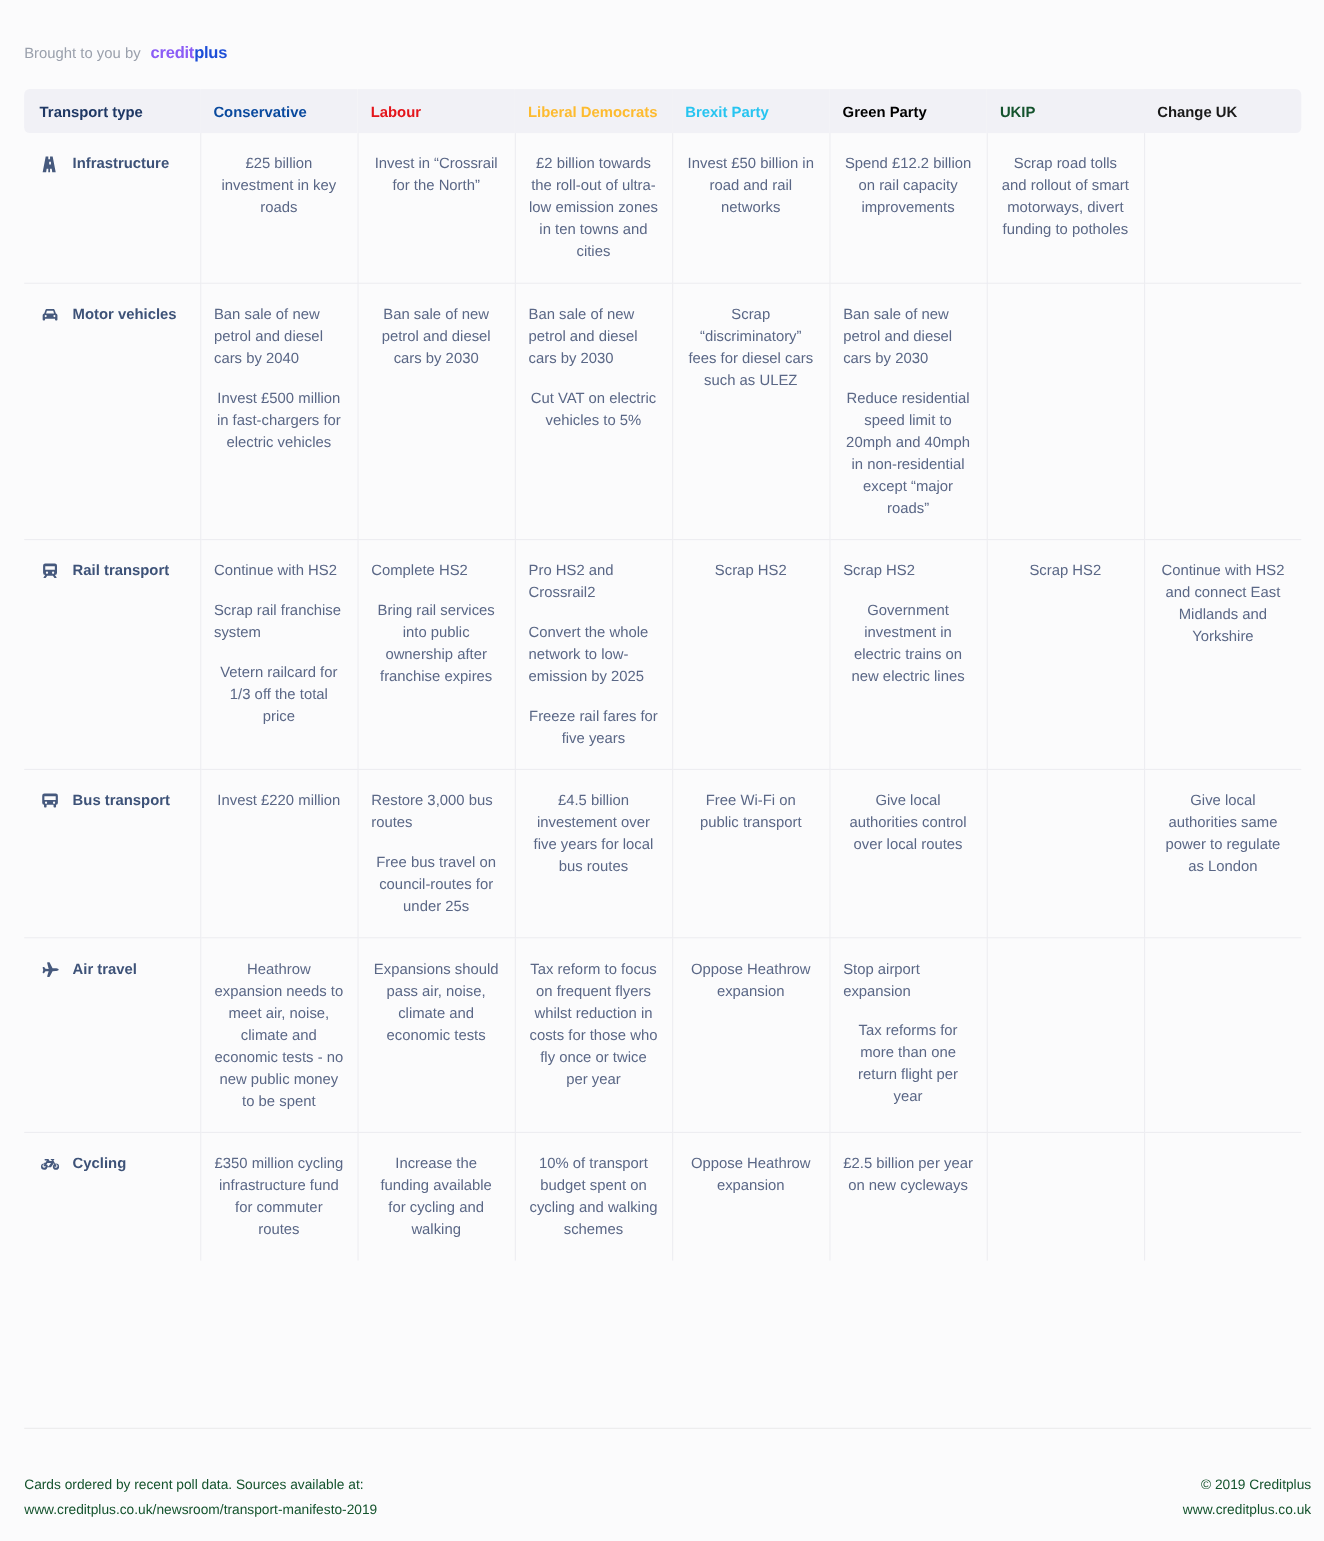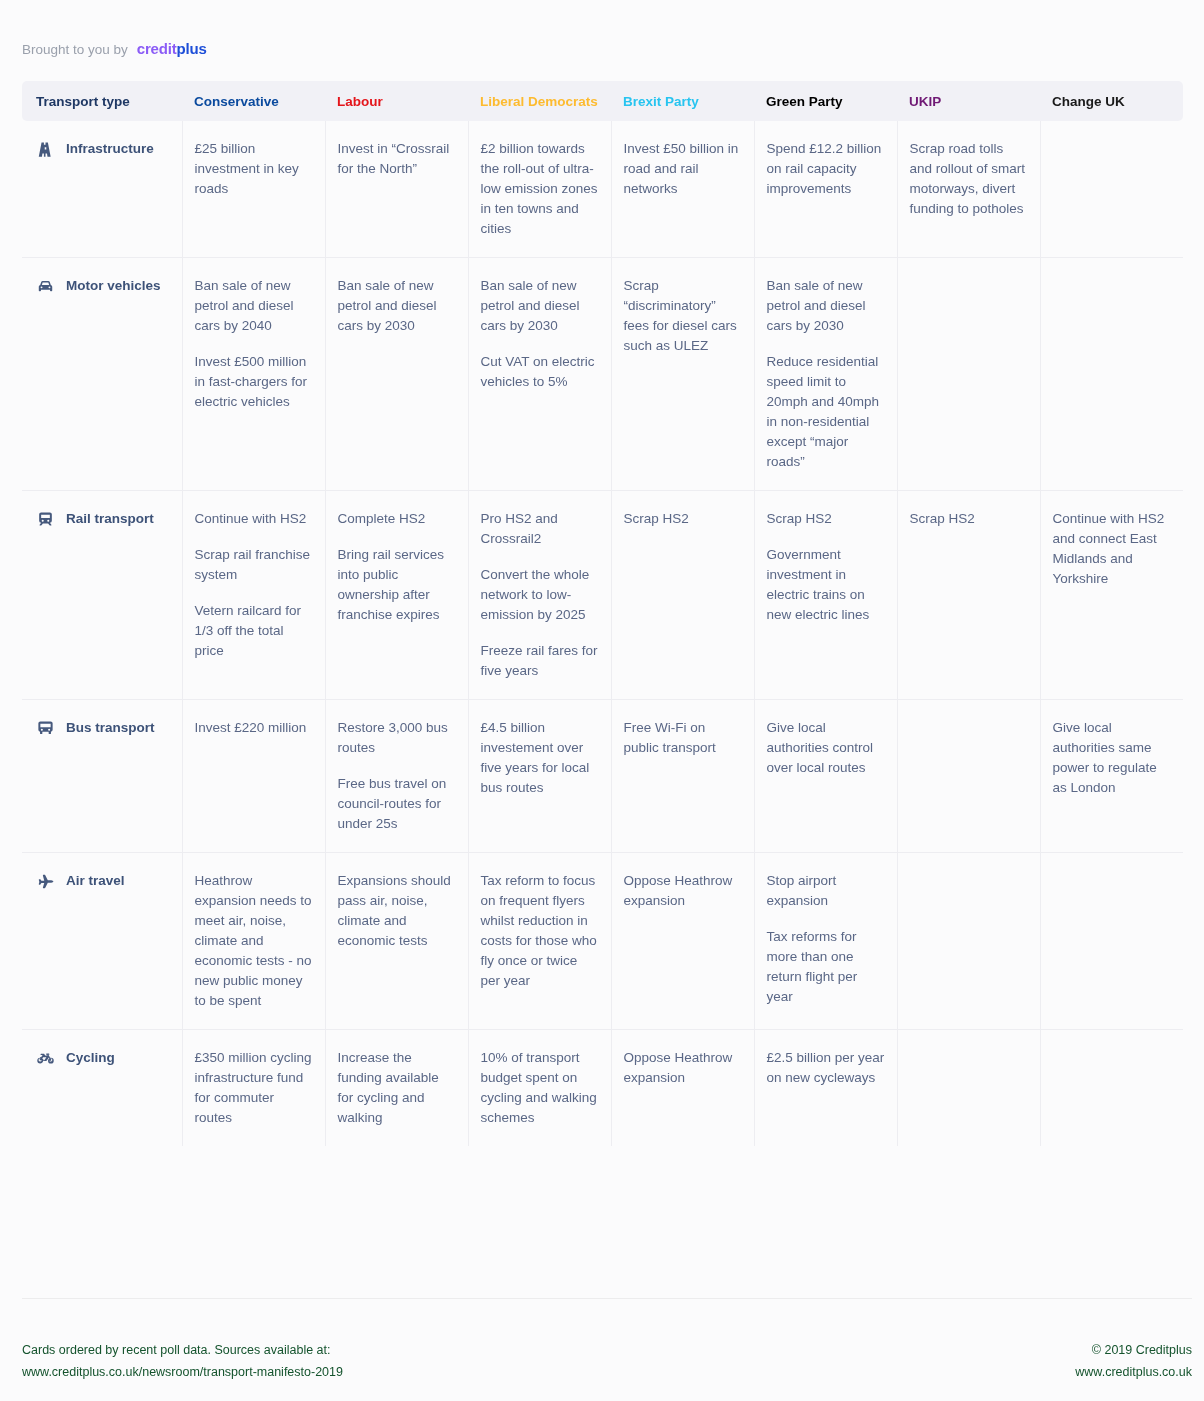--- a/index.html
+++ b/index.html
@@ -76,21 +76,21 @@
     font-size: 13.5px;
     white-space: nowrap;
   }
   tbody td.last { border-right: none; }
 
   .rowhead-inner { display: flex; align-items: center; gap: 11px; }
   .ricon { width: 19px; height: 19px; flex: 0 0 19px; color: #46597d; display: block; }
   .ricon svg { display: block; width: 19px; height: 19px; fill: #46597d; }
 
   .bullets p { margin: 0 0 16px 0; }
-  .bullets p:last-child { margin-bottom: 0; }
+  .bullets p:last-child { margin-bottom: 0; text-align: center; }
 
   
   col.c-type { width: 160px; }
   col.c-party { width: 143px; }
 
   
   .footer {
     position: absolute;
     left: 22px; right: 12px;
     top: 1298px;
@@ -129,21 +129,21 @@
           <col class="c-party">
       </colgroup>
       <thead>
         <tr>
             <th style="color: rgb(31, 56, 100);">Transport type</th>
             <th style="color: rgb(10, 74, 158);">Conservative</th>
             <th style="color: rgb(228, 21, 27);">Labour</th>
             <th style="color: rgb(253, 187, 48);">Liberal Democrats</th>
             <th style="color: rgb(39, 196, 240);">Brexit Party</th>
             <th style="color: #000000;">Green Party</th>
-            <th style="color: #701a75;">UKIP</th>
+            <th style="color: #14532d;">UKIP</th>
             <th style="color: rgb(26, 26, 26);">Change UK</th>
           </tr>
       </thead>
       <tbody>
           <tr>
             <td class="rowhead">
               <div class="rowhead-inner">
                 <span class="ricon">
                   <svg viewBox="0 0 24 24">
                     <path d="M3.5 21 7 3h3v3h2V3h3l3.5 18h-4l-.6-4h-1.9v4h-2v-4H8.1L7.5 21zM11 9v3h2V9z"></path>

